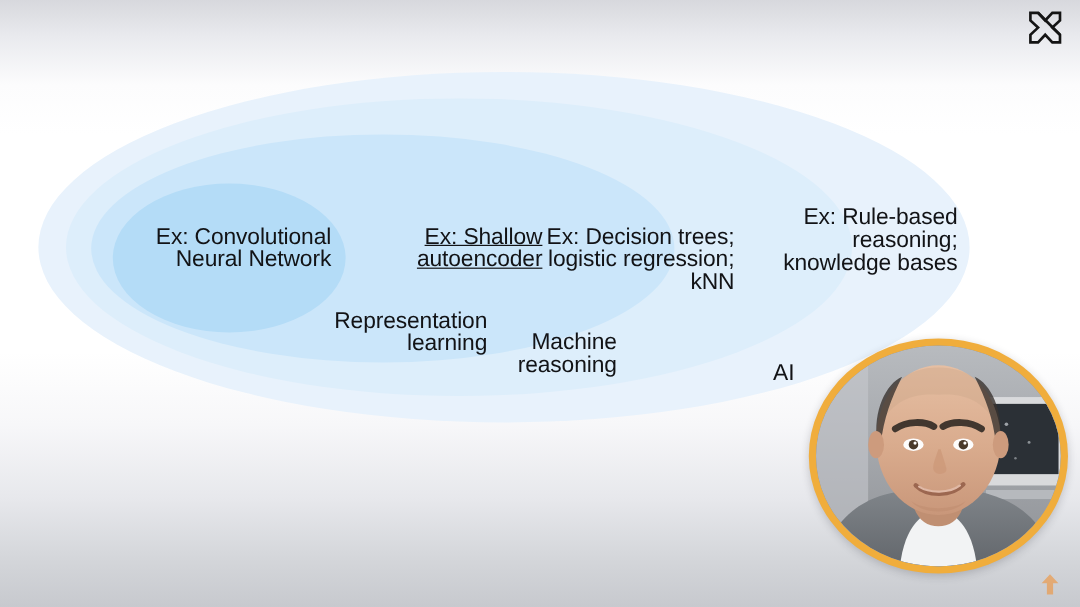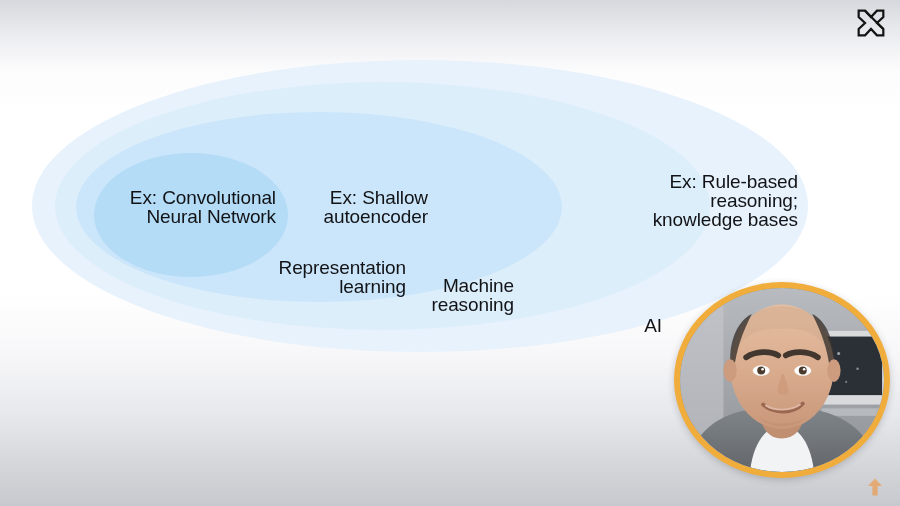--- a/index.html
+++ b/index.html
@@ -73,28 +73,28 @@
     line-height: 19px;
     font-weight: 500;
     text-align: right;
     letter-spacing: -0.1px;
     white-space: pre-line;
   }
 
   #ex-dl        { left: 106px; top: 188px; width: 170px; }
   #name-dl      { left: 106px; top: 245px; width: 170px; }
 
-  #ex-rep       { left: 260px; top: 188px; width: 168px; }
+  #ex-rep       { left: 284px; top: 188px; width: 168px; text-decoration: underline; }
   #name-rep     { left: 258px; top: 258px; width: 148px; }
 
   #ex-ml        { left: 436px; top: 188px; width: 176px; }
   #name-ml      { left: 414px; top: 276px; width: 100px; }
 
   #ex-ai        { left: 632px; top: 172px; width: 166px; }
-  #name-ai      { left: 606px; top: 316px; width: 56px; }
+  #name-ai      { left: 606px; top: 302px; width: 56px; }
 
   
   #brand-mark {
     position: absolute;
     right: 12px;
     top: 6px;
     width: 34px;
     height: 34px;
   }
 
@@ -150,20 +150,23 @@
   <div class="venn" id="ellipse-dl"></div>
 
   <div class="label" id="ex-dl">Ex: Convolutional
 Neural Network</div>
 
   <div class="label" id="ex-rep">Ex: Shallow
 autoencoder</div>
   <div class="label" id="name-rep">Representation
 learning</div>
 
+  <div class="label" id="ex-ml">Ex: Decision trees;
+logistic regression;
+kNN</div>
   <div class="label" id="name-ml">Machine
 reasoning</div>
 
   <div class="label" id="ex-ai">Ex: Rule-based
 reasoning;
 knowledge bases</div>
   <div class="label" id="name-ai">AI</div>
 
   <div id="webcam-bubble">
     <div id="webcam-video">

